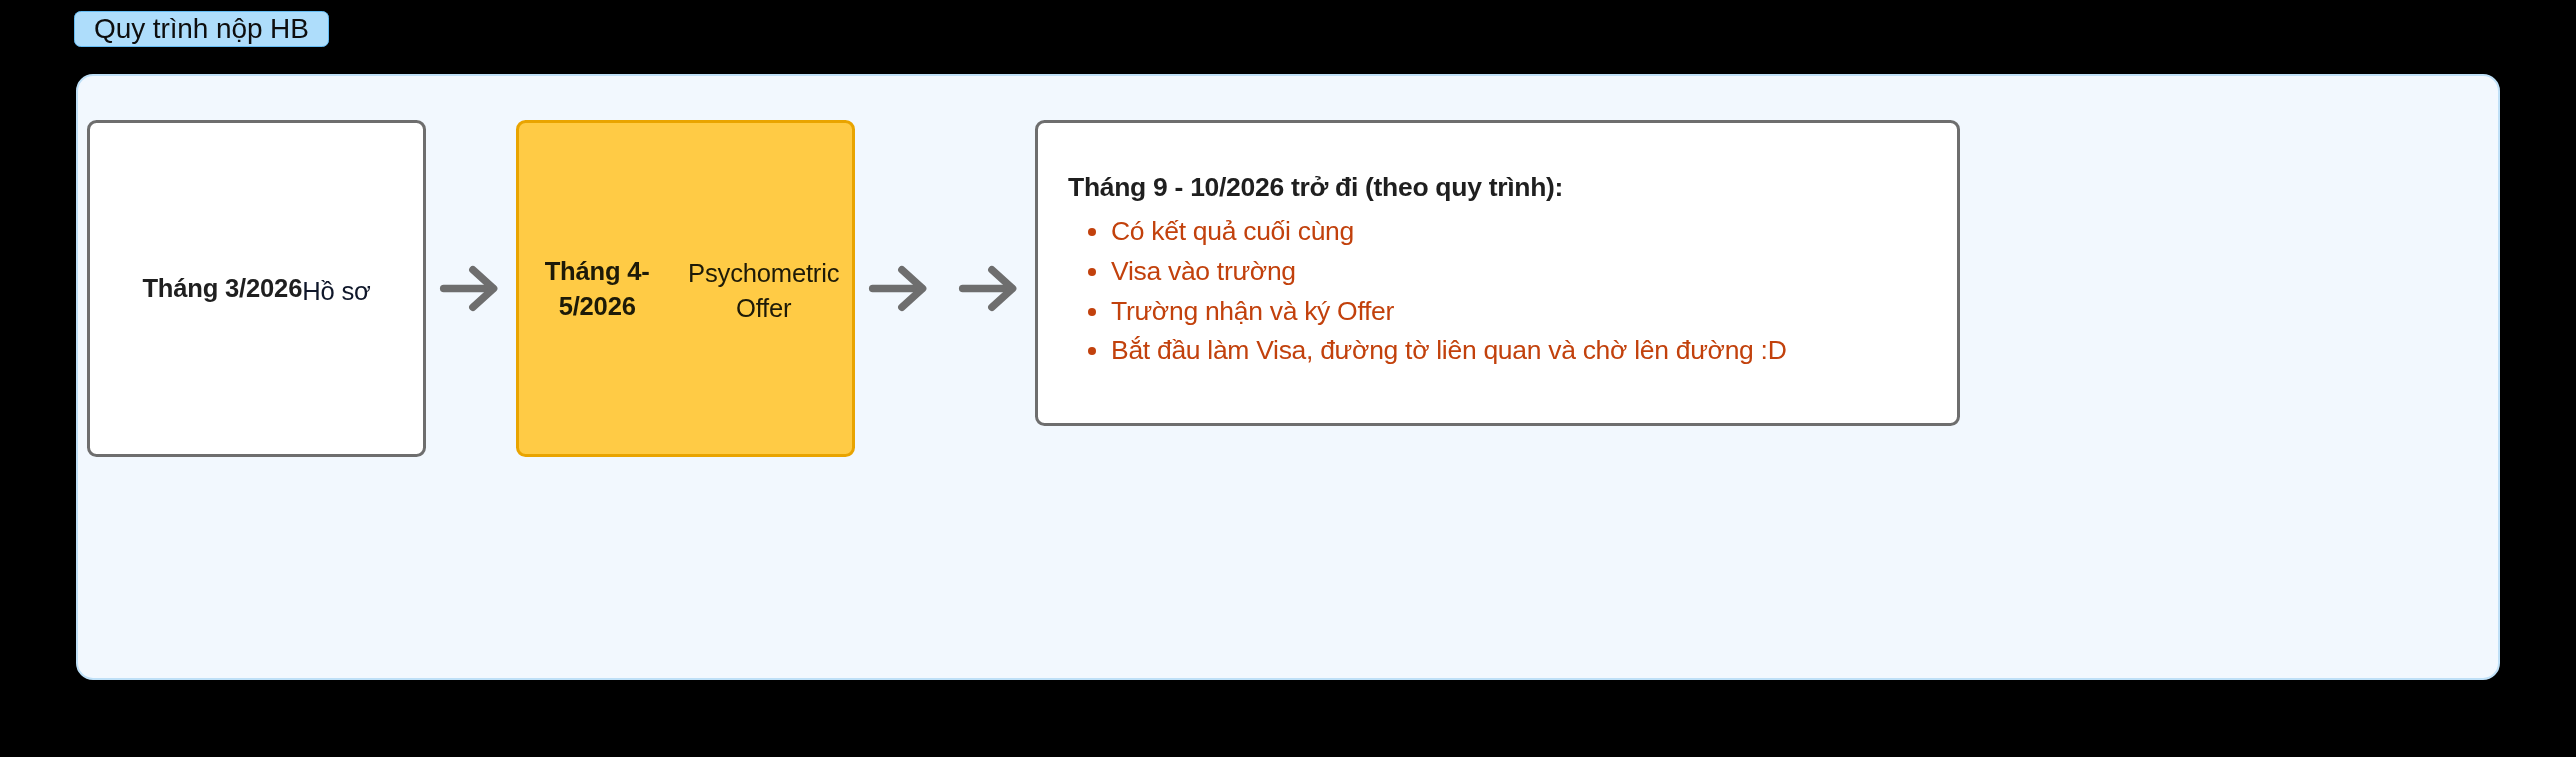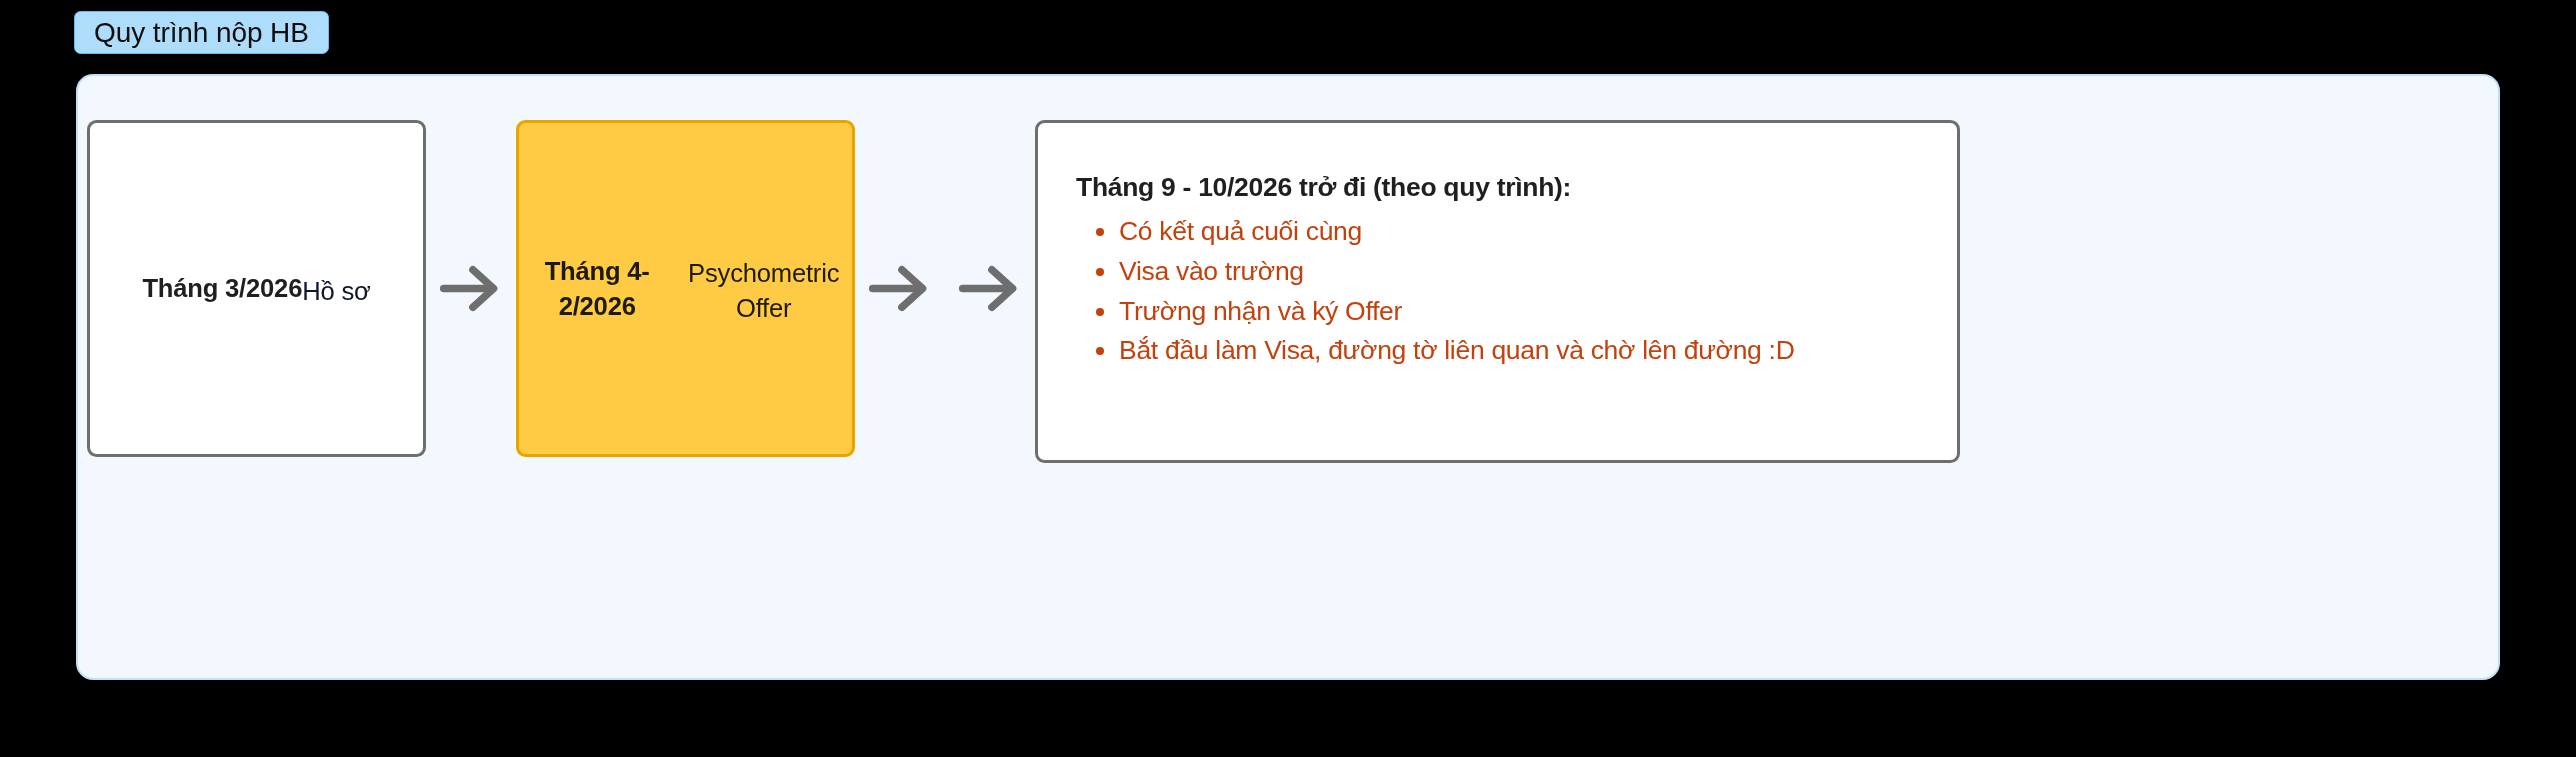--- a/index.html
+++ b/index.html
@@ -13,21 +13,21 @@
     font-family: "Liberation Sans", sans-serif;
     overflow: hidden;
     position: relative;
   }
 
   
   #title-badge {
     position: absolute;
     left: 74px;
     top: 11.4px;
-    height: 43px;
+    height: 36px;
     box-sizing: border-box;
     display: flex;
     align-items: center;
     padding: 0 19px;
     background: #AEDDFB;
     border: 1.9px solid #63BCF5;
     border-radius: 6.6px;
     font-size: 28px;
     color: #0d0d0d;
     letter-spacing: -0.1px;
@@ -104,24 +104,24 @@
     justify-content: center;
   }
   .arrow-connector svg { display: block; }
 
   
   .detail-box {
     box-sizing: border-box;
     border: 3.8px solid #6E6E6E;
     border-radius: 9.5px;
     background: #FFFFFF;
-    height: 343px;
+    height: 306px;
     width: 925px;
     flex: 0 0 auto;
-    padding: 47px 28px 0 38px;
+    padding: 47px 28px 0 30px;
   }
   .detail-heading {
     font-size: 26.5px;
     font-weight: bold;
     color: #1f1f1f;
     letter-spacing: -0.3px;
     line-height: 1.3;
     white-space: nowrap;
   }
   .detail-list {
@@ -158,21 +158,21 @@
       <svg width="64" height="53" viewBox="0 0 68 56" aria-hidden="true">
         <g stroke="#6E6E6E" stroke-width="8" fill="none" stroke-linecap="round" stroke-linejoin="round">
           <line x1="5" y1="28" x2="57" y2="28"></line>
           <polyline points="36,8 58,28 36,48"></polyline>
         </g>
       </svg>
     </span>
   </div>
 
   <div class="step-box highlight">
-    <div class="step-title">Tháng 4- 2/2026</div>
+    <div class="step-title">Tháng 4- 5/2026</div>
     <div class="step-sub">Psychometric Offer</div>
   </div>
 
   <div class="arrow-connector">
     <span>
       <svg width="64" height="53" viewBox="0 0 68 56" aria-hidden="true">
         <g stroke="#6E6E6E" stroke-width="8" fill="none" stroke-linecap="round" stroke-linejoin="round">
           <line x1="5" y1="28" x2="57" y2="28"></line>
           <polyline points="36,8 58,28 36,48"></polyline>
         </g>

